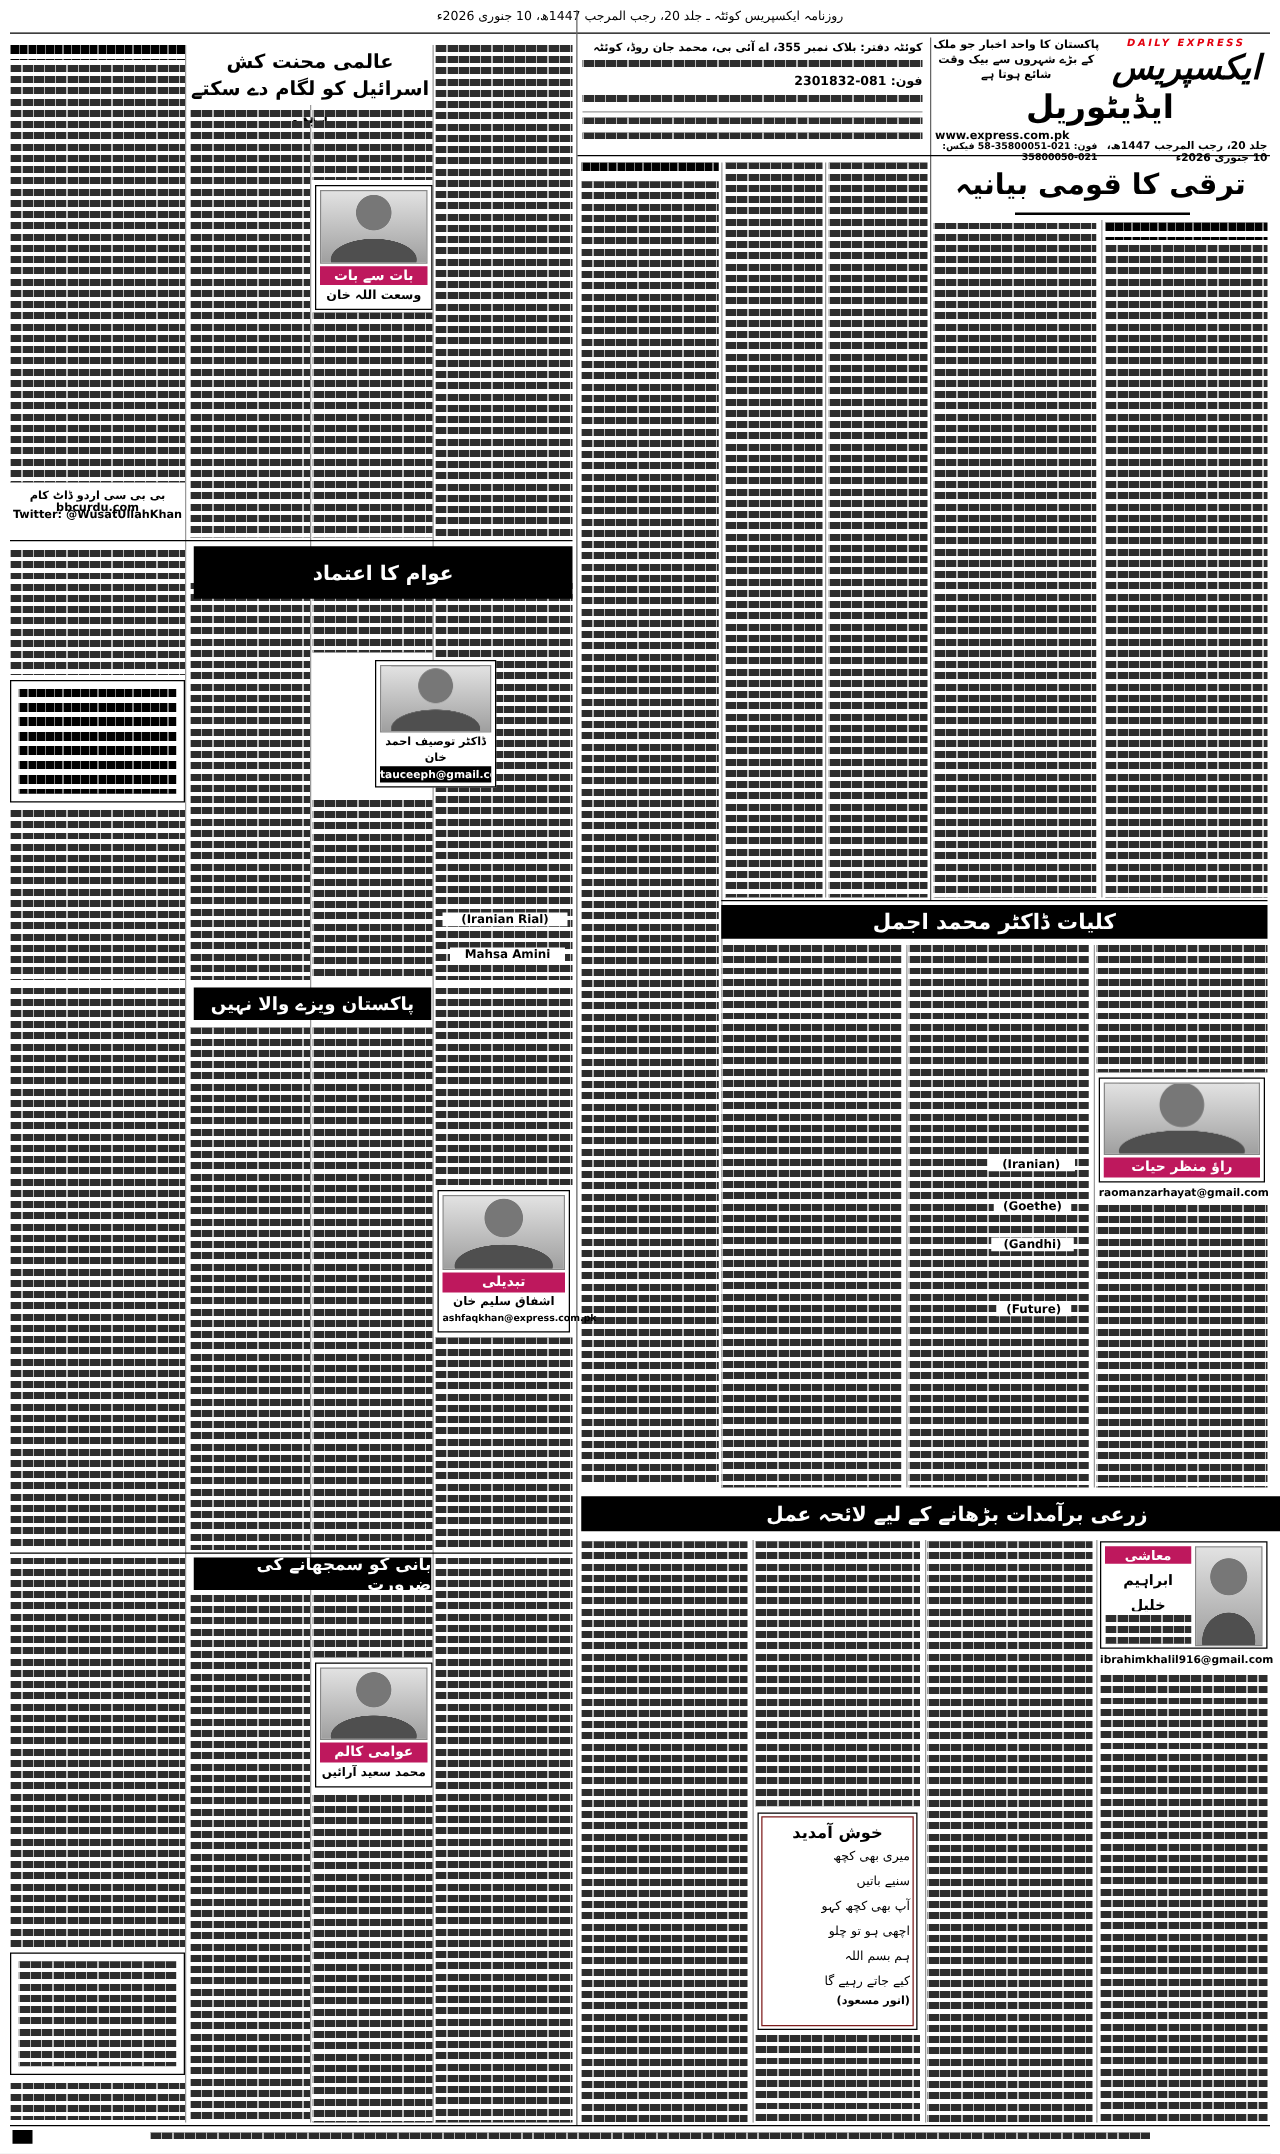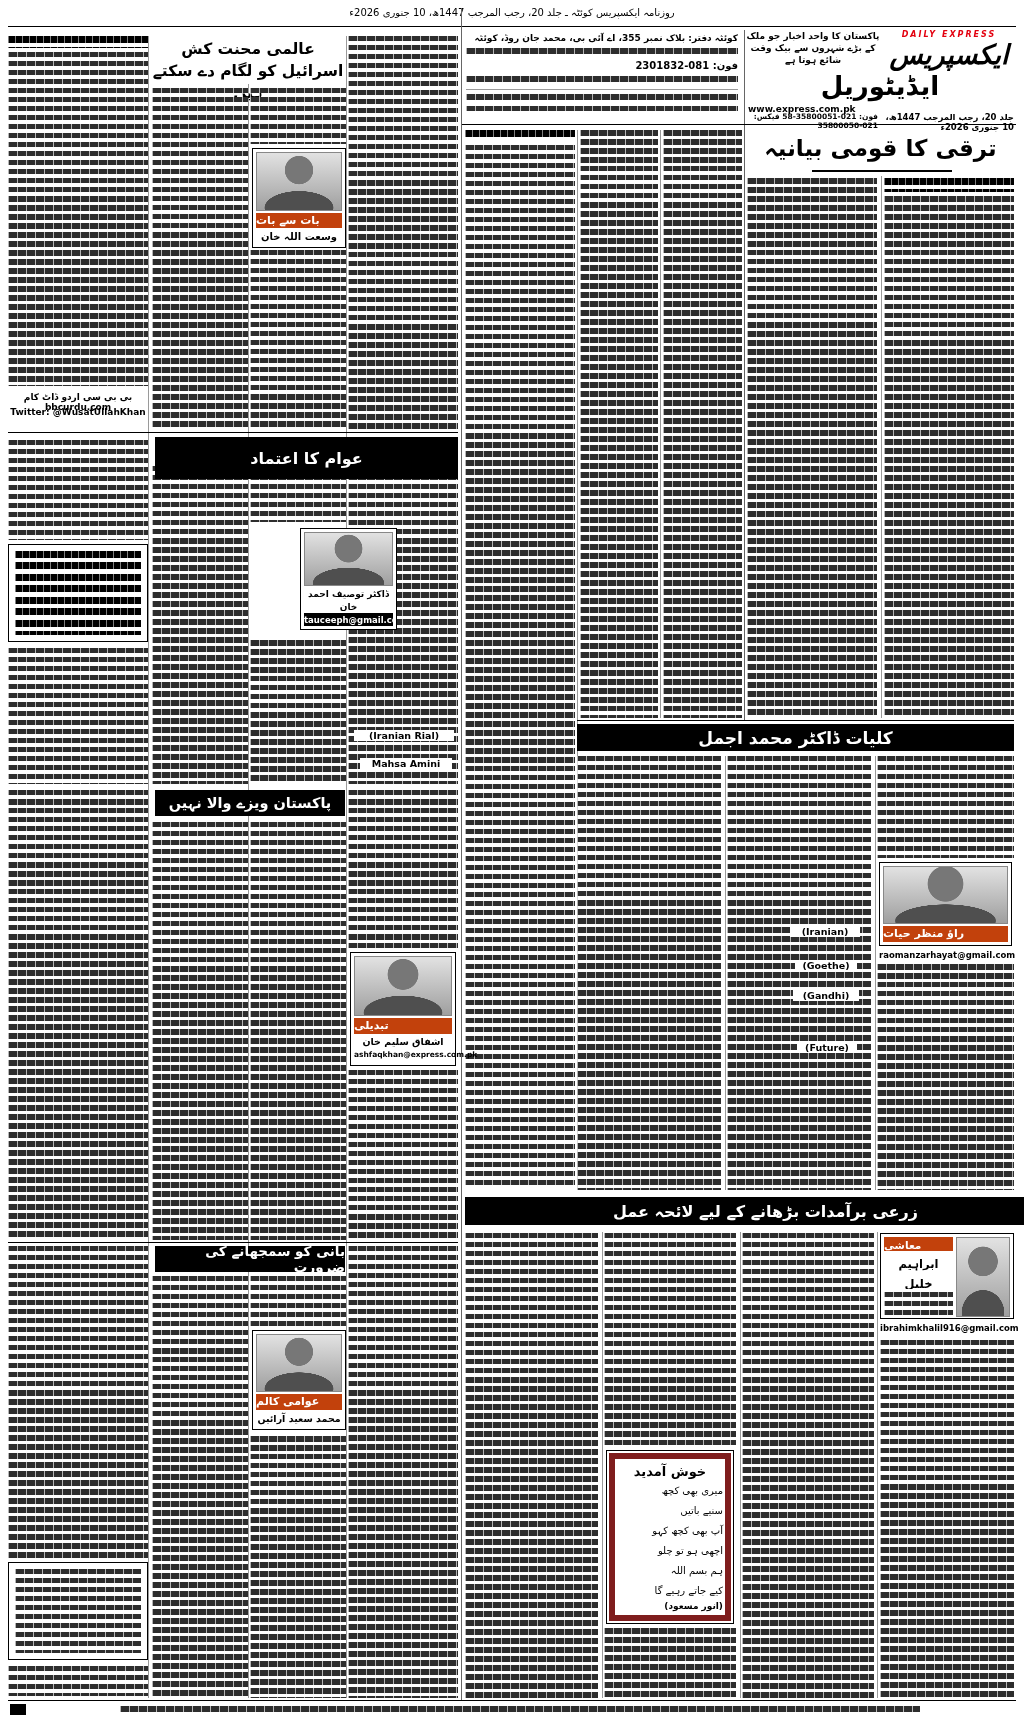--- a/index.html
+++ b/index.html
@@ -25,30 +25,30 @@
          repeating-linear-gradient(180deg,#000 0 7px,rgba(0,0,0,0) 7px 11.5px);}
   .band{position:absolute;background:#000;color:#fff;display:flex;align-items:center;justify-content:center;
         font-weight:bold;direction:rtl;overflow:hidden;z-index:4;}
   .authorbox{position:absolute;background:#fff;border:1px solid #000;z-index:5;
              display:flex;flex-direction:column;padding:3px;gap:2px;box-sizing:border-box;}
   .photo{background:
            radial-gradient(circle at 50% 30%,#777 0 24%,rgba(0,0,0,0) 25%),
            radial-gradient(ellipse 70% 50% at 50% 96%,#4f4f4f 0 58%,rgba(0,0,0,0) 59%),
            linear-gradient(180deg,#e2e2e2,#9f9f9f);
          border:1px solid #888;}
-  .bandin{background:#c2410c;color:#fff;font-weight:bold;font-size:11px;line-height:16px;height:16px;
-          text-align:left;overflow:hidden;direction:rtl;}
+  .bandin{background:#be185d;color:#fff;font-weight:bold;font-size:11px;line-height:16px;height:16px;
+          text-align:center;overflow:hidden;direction:rtl;}
   .bandlt{background:#000;color:#fff;font-weight:bold;font-size:8.5px;line-height:15px;height:15px;
           text-align:center;overflow:hidden;direction:ltr;}
   .nm{font-weight:bold;text-align:center;overflow:hidden;direction:rtl;}
   .frag{position:absolute;background:#fff;font-weight:bold;font-size:9.5px;line-height:11px;
         text-align:center;z-index:3;}
   .insetbox{position:absolute;background:#fff;border:1px solid #000;z-index:3;box-sizing:border-box;padding:6px;}
   .poembox{position:absolute;background:#fff;border:1px solid #000;z-index:5;box-sizing:border-box;padding:2px;}
-  .poembox .inner{border:6px solid #7f1d1d;height:100%;box-sizing:border-box;padding:4px 2px;}
+  .poembox .inner{border:1px solid #7f1d1d;height:100%;box-sizing:border-box;padding:4px 2px;}
   .poemline{font-size:10px;font-weight:normal;text-align:right;line-height:20px;direction:rtl;}
 </style>
 </head>
 <body>
 
 <div class="page">
 
   <div class="t urdu c" style="left:0;top:7px;width:1024px;font-size:10px;">روزنامہ ایکسپریس کوئٹہ ـ جلد 20، رجب المرجب 1447ھ، 10 جنوری 2026ء</div>
   <div class="hr" style="left:8px;top:26px;width:1008px;"></div>
 

